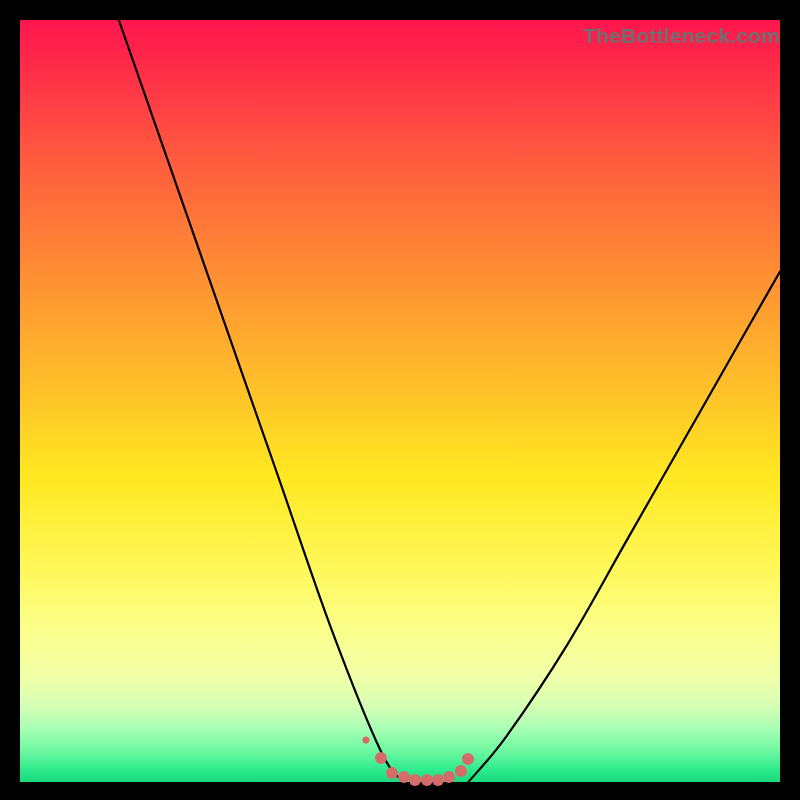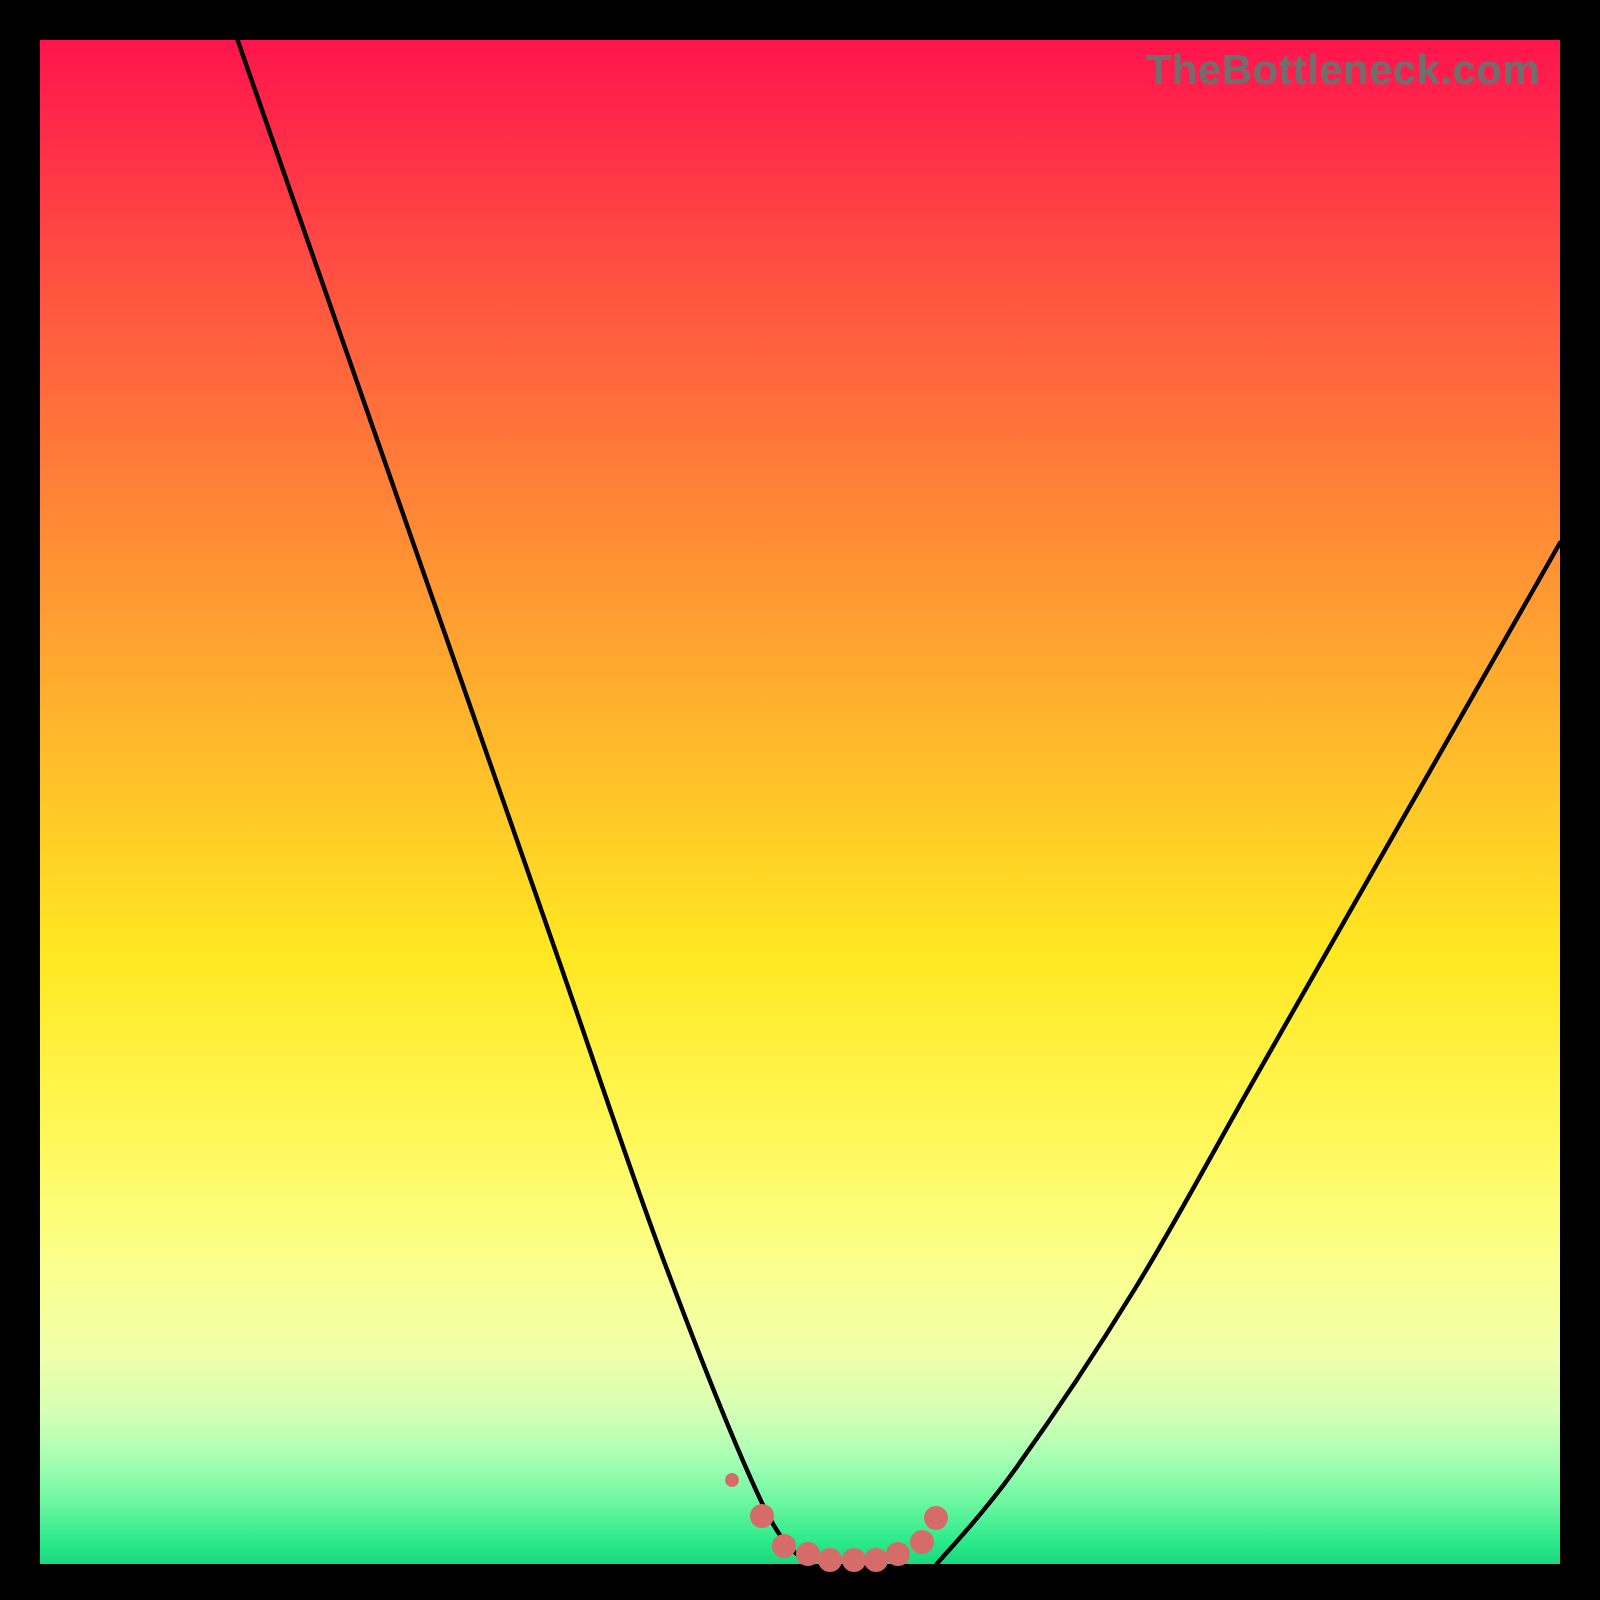--- a/index.html
+++ b/index.html
@@ -29,21 +29,21 @@
       #d5ffb4 90%,
       #a8ffb4 93%,
       #6bf7a0 96%,
       #2dea8c 98.5%,
       #17d97d 100%
     );
   }
   .watermark {
     position: absolute;
     top: 4px;
-    right: 10px;
+    right: 0;
     font-family: Arial, Helvetica, sans-serif;
     font-size: 21px;
     font-weight: 600;
     color: #6f6f6f;
     letter-spacing: 0.2px;
   }
   svg.curve {
     position: absolute;
     left: 0;
     top: 0;

